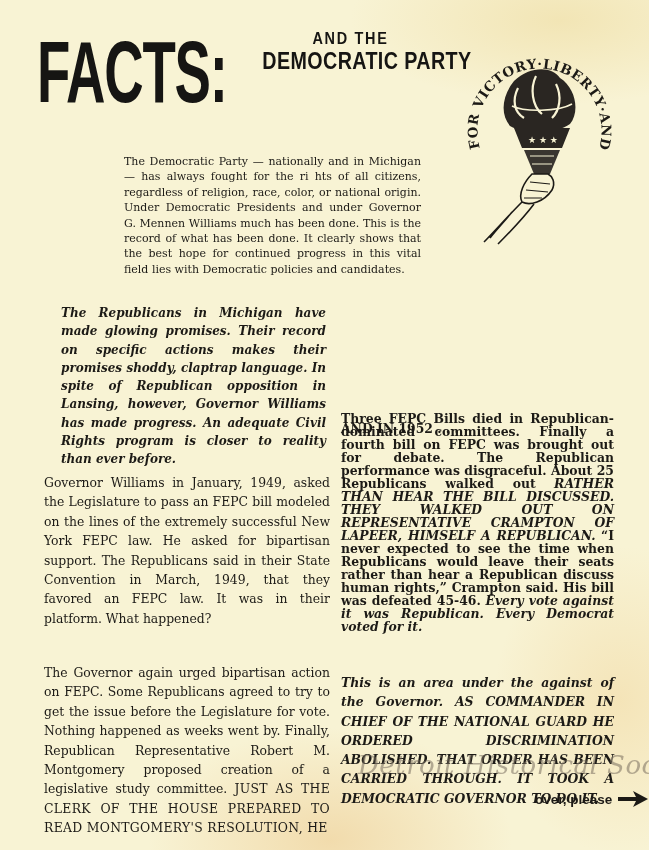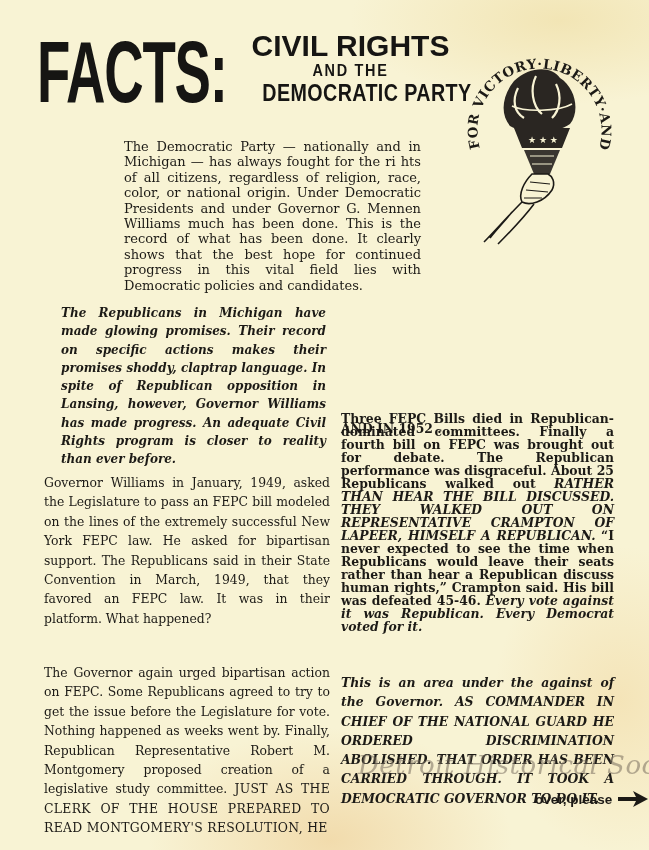--- a/index.html
+++ b/index.html
@@ -42,21 +42,21 @@
     
     .emblem { left: 452px; top: 26px; width: 180px; height: 222px; }
 
     
     .text { font-size: 12.4px; line-height: 19.3px; text-align: justify; }
     .bold { font-weight: 700; }
     .italic-bold { font-style: italic; font-weight: 700; }
     .caps { text-transform: none; letter-spacing: 0.3px; }
     .heading { font-weight: 700; font-size: 12.4px; line-height: 18px; }
 
-    .intro { left: 124px; top: 139px; width: 297px; font-size: 13px; line-height: 15.4px; }
+    .intro { left: 124px; top: 154px; width: 297px; font-size: 11px; line-height: 15.4px; }
     .rep-intro { left: 61px; top: 304px; width: 265px; font-size: 12px; line-height: 18.3px; }
     .col-left { left: 44px; width: 286px; }
     .col-right { left: 341px; width: 273px; }
 
     .h1949 { top: 457px; }
     .p1949 { top: 473px; line-height: 19.4px; }
     .p1949b { top: 593px; line-height: 19.2px; }
     .h1950 { top: 647px; }
     .p1950 { top: 663px; line-height: 19.4px; }
 
@@ -81,21 +81,20 @@
     .arrow { width: 30px; height: 16px; }
   </style>
 </head>
 <body>
 
 <div class="page">
 
   <div class="abs facts">FACTS:</div>
 
   <div class="abs title-block">
-    <div class="title-l1">CIVIL RIGHTS</div>
     <div class="title-l2">AND THE</div>
     <div class="title-l3">DEMOCRATIC PARTY</div>
   </div>
 
   <div class="abs emblem">
     <svg width="180" height="222" viewBox="0 0 180 222">
       <defs>
         <path id="mottoArc" d="M 28,122 A 62,62 0 1,1 148,118" fill="none"></path>
       </defs>
       <text font-family="DejaVu Serif, serif" font-weight="700" font-size="13.5" fill="#1c1a16" letter-spacing="0.5">

